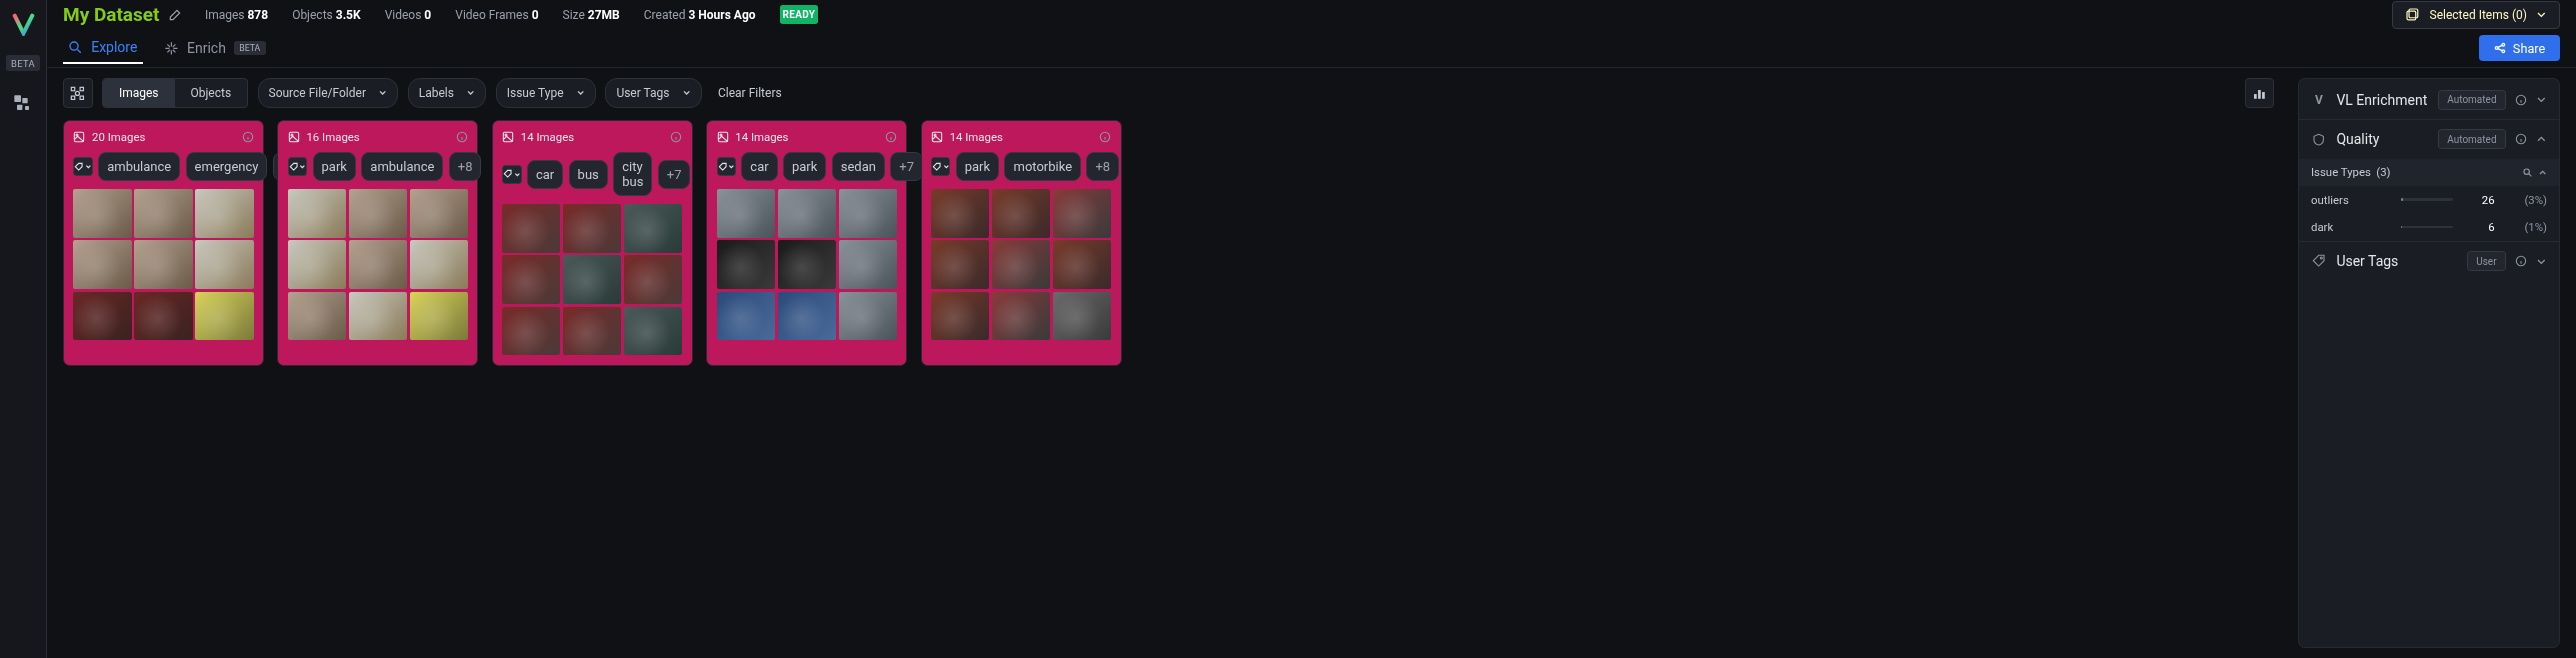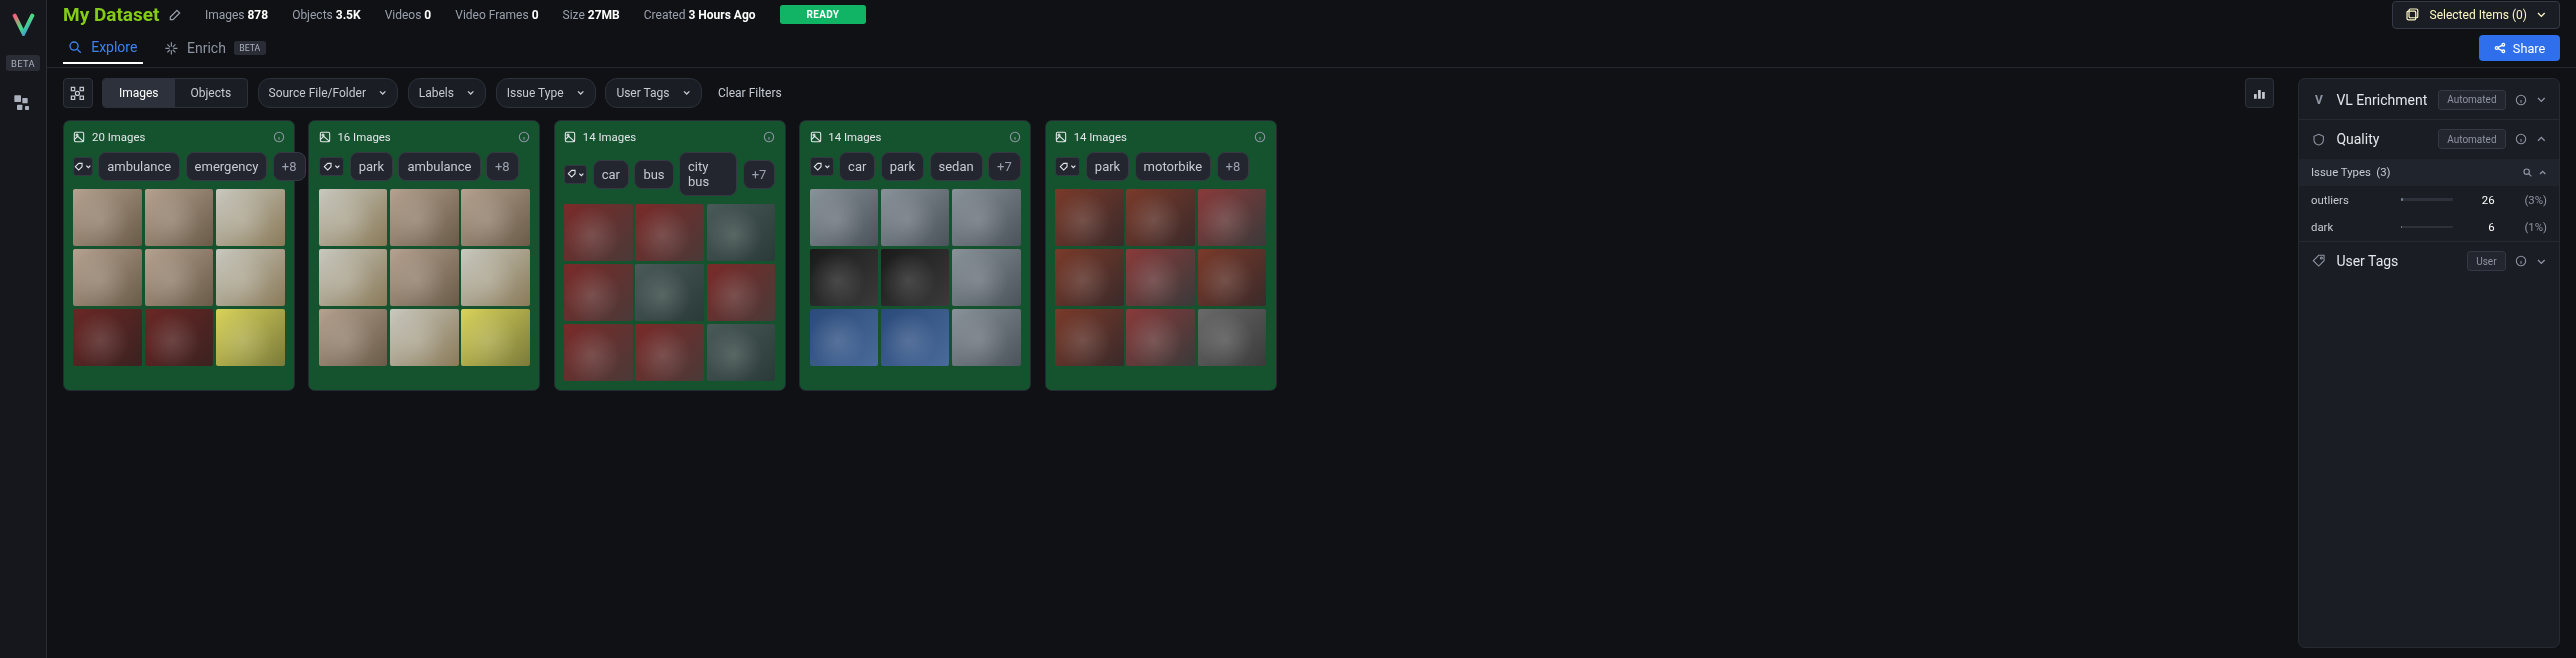--- a/index.html
+++ b/index.html
@@ -8,21 +8,21 @@
 .logo { width: 24px; height: 24px; display:flex; align-items:center; justify-content:center; }
 .beta-badge { background:#2a2d35; color:#aab0bc; font-size:9.4px; padding:2.7px 5.4px; border-radius:2.7px; letter-spacing:0.3px; }
 .nav-icon { width:27px; height:27px; color:#aab0bc; display:flex; align-items:center; justify-content:center; cursor:pointer; }
 .main { flex:1; display:flex; flex-direction:column; }
 .header { height:29.5px; display:flex; align-items:center; padding:0 16px; gap:24px; }
 .title-wrap { display:flex; align-items:center; gap:9.4px; }
 .title { font-size:19px; font-weight:700; color:#84cc16; }
 .pencil { color:#9aa0ad; cursor:pointer; }
 .stat { font-size:12px; color:#9aa0ad; }
 .stat strong { color:#fff; font-weight:700; }
-.ready { background:#11b364; color:#fff; font-size:10px; font-weight:700; padding:4px 27px; border-radius:2.7px; letter-spacing:0.3px; }
+.ready { background:#11b364; color:#fff; font-size:10px; font-weight:700; padding:4px 3px; border-radius:2.7px; letter-spacing:0.3px; }
 .spacer { flex:1; }
 .selected-btn { display:flex; align-items:center; gap:9.4px; background:#1a1d23; border:0.7px solid #353945; padding:5.4px 12px; border-radius:4px; font-size:12px; color:#fef9c3; cursor:pointer; }
 .tabbar { height:38px; display:flex; align-items:center; padding:0 16px; gap:16px; border-bottom:0.7px solid #23262e; position:relative; }
 .tab { display:flex; align-items:center; gap:8px; padding:6.7px 5.4px; font-size:14px; color:#8e94a3; cursor:pointer; }
 .tab.active { color:#3b82f6; border-bottom:2px solid #fff; }
 .tab-beta { background:#2a2d35; font-size:8.7px; padding:2px 5.4px; border-radius:2.7px; color:#aab0bc; }
 .share-btn { position:absolute; right:16px; display:flex; align-items:center; gap:6.7px; background:#2f6fec; color:#fff; font-size:12.7px; padding:5.4px 14.8px; border-radius:4px; cursor:pointer; border:none; }
 .body { flex:1; display:flex; padding:10.7px 0 10.7px 16px; gap:12px; }
 .content { flex:1; display:flex; flex-direction:column; gap:12px; }
 .filterbar { display:flex; align-items:center; gap:9.4px; }
@@ -32,21 +32,21 @@
 .search-input::placeholder { color:#6a707d; }
 .search-btn { width:29.5px; height:29.5px; display:flex; align-items:center; justify-content:center; color:#9aa0ad; cursor:pointer; border-left:0.7px solid #2d313b; }
 .visual-btn { width:29.5px; height:29.5px; display:flex; align-items:center; justify-content:center; background:#1a1d23; border:0.7px solid #2d313b; border-radius:4px; color:#c6cad2; cursor:pointer; }
 .seg { display:flex; background:#1a1d23; border:0.7px solid #2d313b; border-radius:4px; overflow:hidden; height:29.5px; }
 .seg-btn { padding:0 16px; font-size:12px; color:#c6cad2; display:flex; align-items:center; cursor:pointer; }
 .seg-btn.active { background:#2d313b; color:#fff; }
 .filter-btn { display:flex; align-items:center; gap:12px; background:#1a1d23; border:0.7px solid #2d313b; border-radius:12px; padding:0 10px; height:29.5px; font-size:12px; color:#c6cad2; cursor:pointer; }
 .clear-btn { font-size:12px; color:#c6cad2; padding:0 6.7px; cursor:pointer; }
 .analytics-btn { margin-left:auto; margin-right:12px; width:29.5px; height:29.5px; display:flex; align-items:center; justify-content:center; background:#1a1d23; border:0.7px solid #2d313b; border-radius:4px; cursor:pointer; color:#c6cad2; }
 .clusters { display:flex; gap:13.4px; }
-.cluster { background:#14532d; border:0.7px solid #262a34; border-radius:6.7px; padding:9.4px; width:232px; flex-shrink:0; display:flex; flex-direction:column; gap:8px; }
+.cluster { background:#be185d; border:0.7px solid #262a34; border-radius:6.7px; padding:9.4px; width:201px; flex-shrink:0; display:flex; flex-direction:column; gap:8px; }
 .cluster-head { display:flex; align-items:center; justify-content:space-between; }
 .cluster-title { display:flex; align-items:center; gap:6.7px; font-size:11.4px; color:#e4e6eb; }
 .info-icon { color:#8e94a3; cursor:pointer; }
 .tag-row { display:flex; align-items:center; gap:5.4px; }
 .tag-toggle { width:25.5px; height:19px; background:#23262e; border:0.7px solid #353945; border-radius:3.4px; display:flex; align-items:center; justify-content:center; cursor:pointer; gap:1.3px; }
 .tag { background:#23262e; border:0.7px solid #353945; border-radius:8px; padding:6px 8px; font-size:13px; color:#c6cad2; cursor:pointer; }
 .tag.more { color:#9aa0ad; }
 .thumbs { display:grid; grid-template-columns:repeat(3,1fr); gap:2.7px; }
 .thumb { aspect-ratio:1.2/1; border-radius:2px; background:linear-gradient(135deg,#3a3128,#4a5142); position:relative; overflow:hidden; }
 .thumb::after { content:""; position:absolute; inset:0; background:radial-gradient(circle at 40% 55%, rgba(255,255,255,0.15) 0%, transparent 55%); }

